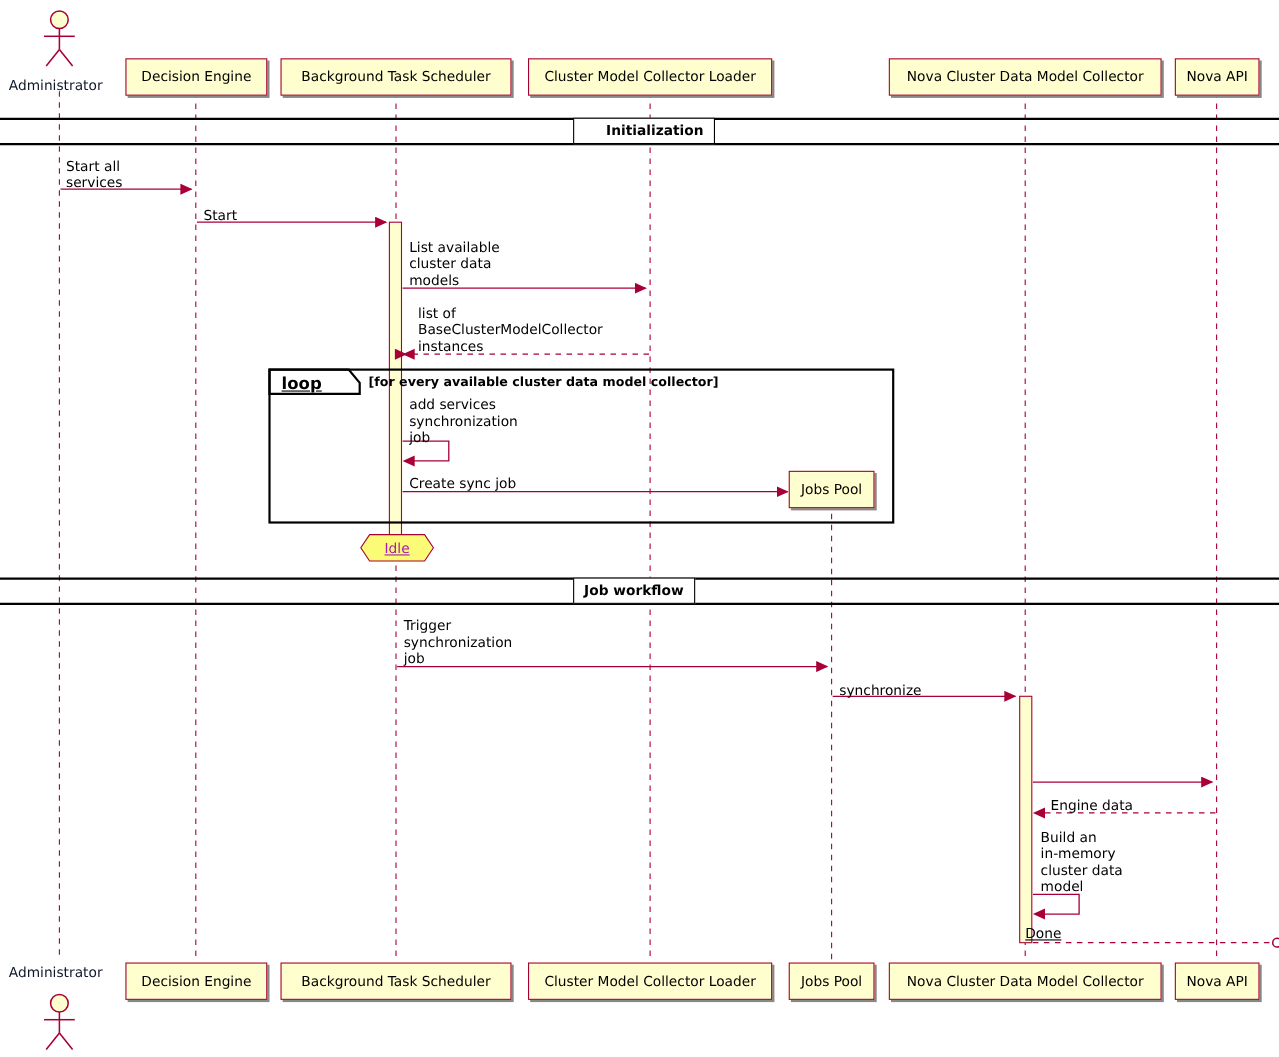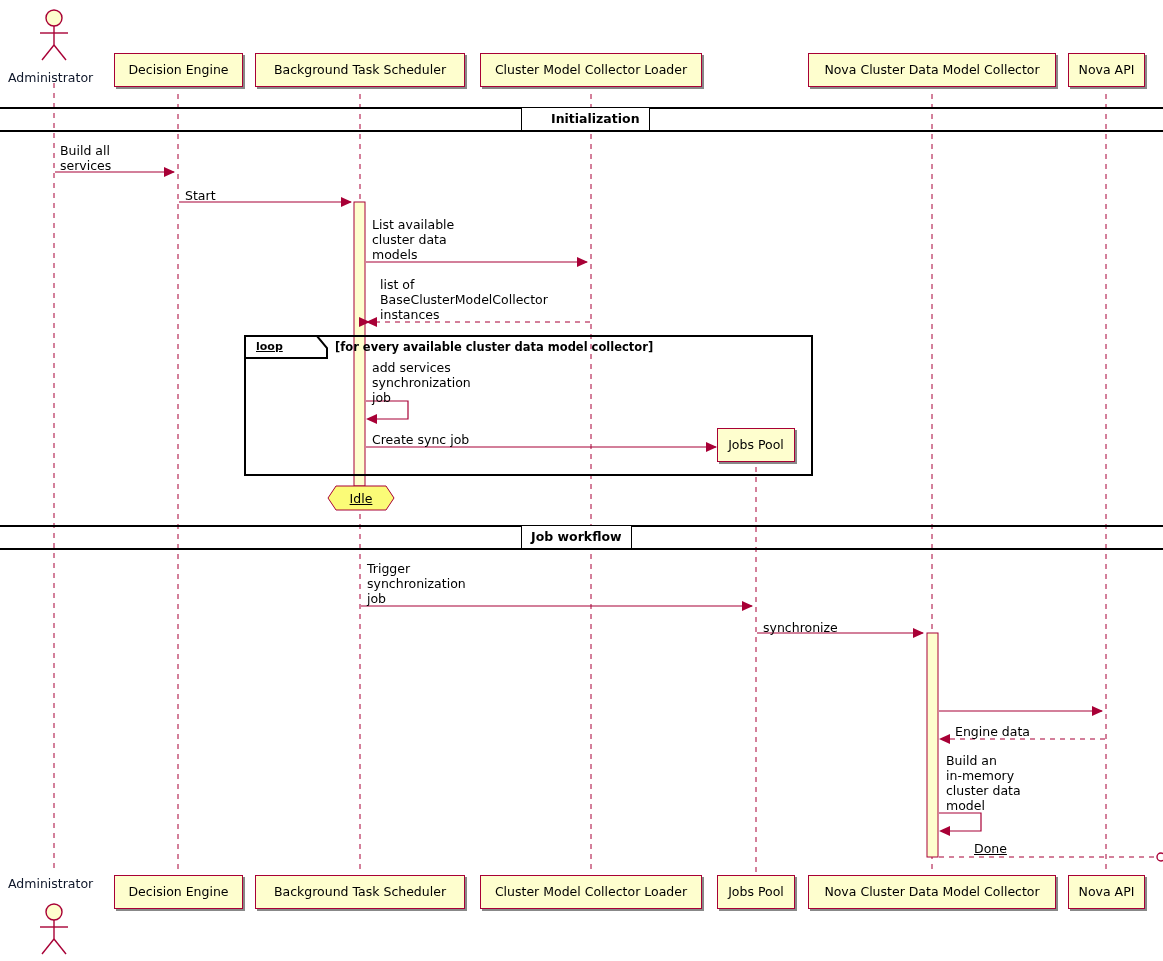--- a/index.html
+++ b/index.html
@@ -60,37 +60,37 @@
     border: 1px solid #000000;
     font-size: 12.5px;
     font-weight: bold;
     color: #000000;
     padding: 3px 9px 4px 9px;
     white-space: nowrap;
     box-sizing: border-box;
   }
   .loop-label {
     position: absolute;
-    font-size: 11px;
+    font-size: 15px;
     font-weight: bold;
     color: #000000;
     white-space: nowrap;
     text-decoration: underline;
   }
   .loop-cond {
     position: absolute;
     font-size: 11.5px;
     font-weight: bold;
     color: #000000;
     white-space: nowrap;
   }
   .note-hex {
     position: absolute;
     font-size: 12.5px;
-    color: #000000;
+    color: #a21caf;
     display: flex;
     align-items: center;
     justify-content: center;
     white-space: nowrap;
     text-decoration: underline;
   }
 </style>
 </head>
 <body>
 
@@ -217,21 +217,21 @@
   <div class="participant" style="left:1068px; top:875px; width:77px; height:30px;">Nova API</div>
 
   <div class="frame-title" style="left:521px; top:107px;padding-left:29px;">Initialization</div>
   <div class="frame-title" style="left:521px; top:525px;">Job workflow</div>
 
   <div class="loop-label" style="left:256px; top:340px;">loop</div>
   <div class="loop-cond" style="left:335px; top:340px;">[for every available cluster data model collector]</div>
 
   <div class="note-hex" style="left:328px; top:486px; width:66px; height:24px;">Idle</div>
 
-  <div class="msg-label" style="left:60px; top:143px;">Build all
+  <div class="msg-label" style="left:60px; top:143px;">Start all
 services</div>
   <div class="msg-label" style="left:185px; top:188px;">Start</div>
   <div class="msg-label" style="left:372px; top:217px;">List available
 cluster data
 models</div>
   <div class="msg-label" style="left:380px; top:277px;">list of
 BaseClusterModelCollector
 instances</div>
   <div class="msg-label" style="left:372px; top:360px;">add services
 synchronization
@@ -239,15 +239,15 @@
   <div class="msg-label" style="left:372px; top:432px;">Create sync job</div>
   <div class="msg-label" style="left:367px; top:561px;">Trigger
 synchronization
 job</div>
   <div class="msg-label" style="left:763px; top:620px;">synchronize</div>
   <div class="msg-label" style="left:955px; top:724px;">Engine data</div>
   <div class="msg-label" style="left:946px; top:753px;">Build an
 in-memory
 cluster data
 model</div>
-  <div class="msg-label" style="left:974px; top:841px;text-decoration:underline;">Done</div>
+  <div class="msg-label" style="left:932px; top:841px;text-decoration:underline;">Done</div>
 
 </div>
 
 </body></html>

